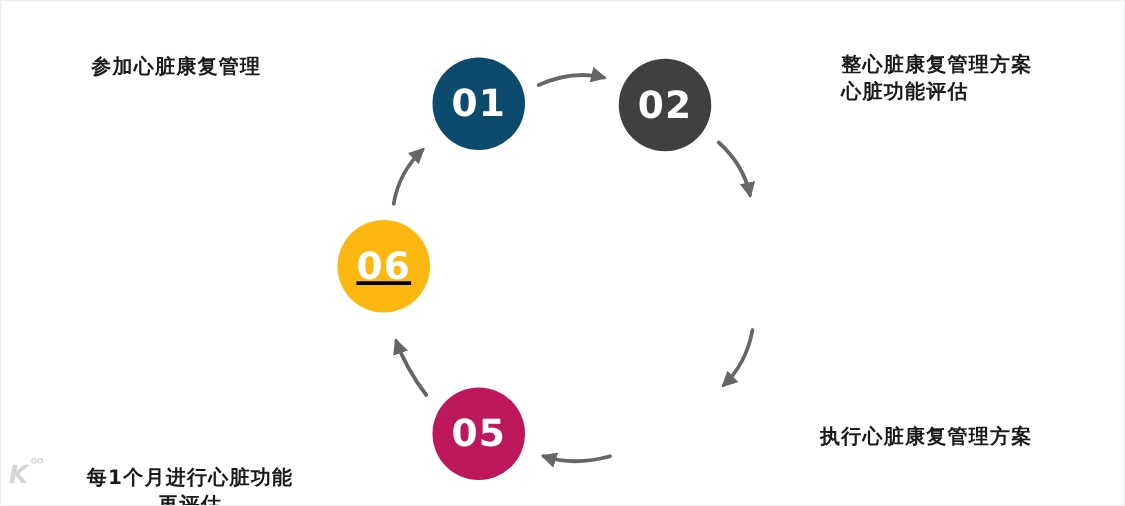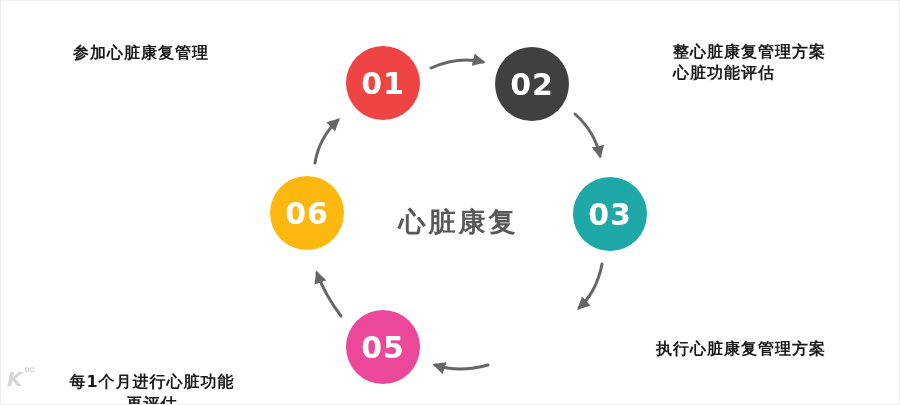--- a/index.html
+++ b/index.html
@@ -61,42 +61,38 @@
       </marker>
     </defs>
     <path class="flow" d="M 430 67 Q 457 55 482 61" marker-end="url(#ah)"></path>
     <path class="flow" d="M 574 113 Q 594 131 599 155" marker-end="url(#ah)"></path>
     <path class="flow" d="M 601 263 Q 596 290 578 307" marker-end="url(#ah)"></path>
     <path class="flow" d="M 487 364 Q 458 372 434 364" marker-end="url(#ah)"></path>
     <path class="flow" d="M 340 315 Q 324 294 316 272" marker-end="url(#ah)"></path>
     <path class="flow" d="M 314 162 Q 318 137 337 119" marker-end="url(#ah)"></path>
   </svg>
 
-  <div class="circle c1" style="background: #ef4444;">
+  <div class="circle c1" style="background: #0c4a6e;">
     <span>01</span>
   </div>
   <div class="circle c2" style="background: #404040;">
     <span>02</span>
   </div>
-  <div class="circle c3" style="background: rgb(31, 168, 168);">
-    <span>03</span>
-  </div>
-  <div class="circle c5" style="background: #ec4899;">
+  <div class="circle c5" style="background: #be185d;">
     <span>05</span>
   </div>
-  <div class="circle c6" style="background: rgb(252, 184, 17);">
+  <div class="circle c6" style="background: rgb(252, 184, 17); text-decoration: underline;">
     <span>06</span>
   </div>
 
   <div class="label l1">参加心脏康复管理</div>
   <div class="label l2">整心脏康复管理方案
 心脏功能评估</div>
   <div class="label l4">执行心脏康复管理方案</div>
   <div class="label l5">每1个月进行心脏功能
 再评估</div>
 
-  <div class="center-title">心脏康复</div>
 
   <div class="watermark">
     <span class="wm-logo">K</span>
   </div>
 
 </div>
 
 </body></html>

